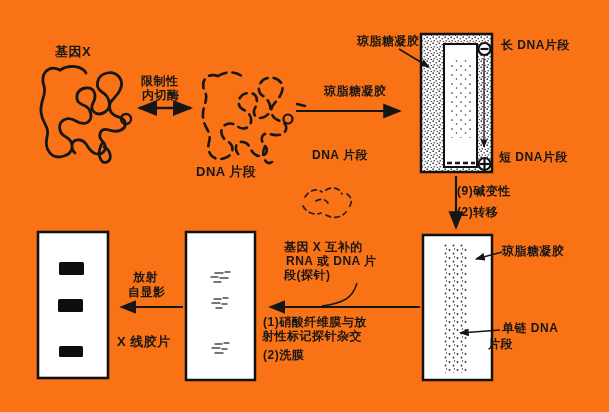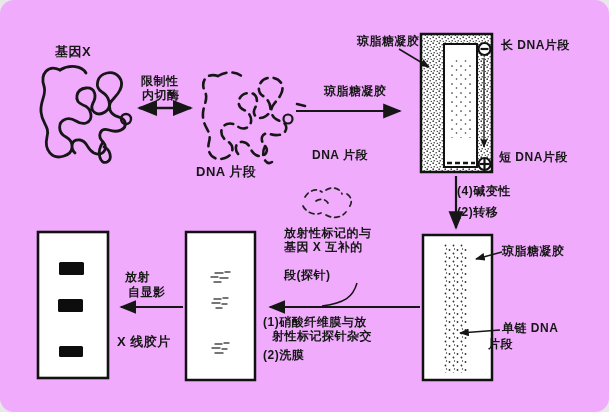--- a/index.html
+++ b/index.html
@@ -1,18 +1,18 @@
 <!DOCTYPE html>
 <html><head>
 <meta charset="utf-8">
 <style>
   html,body{margin:0;padding:0;background:#e8e8e8;}
   .stage{
-    position:relative;width:609px;height:412px;background:#f0abfc;
-    font-family:"Liberation Sans",sans-serif;overflow:hidden;border-radius:14px;
+    position:relative;width:609px;height:412px;background:#f97316;
+    font-family:"Liberation Sans",sans-serif;overflow:hidden;
   }
   .stage svg{position:absolute;left:0;top:0;}
   .lbl{
     position:absolute;color:#161616;font-weight:bold;font-size:12px;
     line-height:1.05;white-space:nowrap;letter-spacing:0.5px;
   }
   .lbl.big{font-size:13px;}
 </style>
 </head>
 <body>
@@ -148,32 +148,32 @@
 
   <span class="lbl big" style="left:196px;top:165px">DNA 片段</span>
 
   <span class="lbl" style="left:324px;top:85px">琼脂糖凝胶</span>
   <span class="lbl" style="left:312px;top:149px">DNA 片段</span>
 
   <span class="lbl" style="left:357px;top:35px">琼脂糖凝胶</span>
   <span class="lbl" style="left:501px;top:39px">长 DNA片段</span>
   <span class="lbl" style="left:499px;top:151px">短 DNA片段</span>
 
-  <span class="lbl" style="left:457px;top:185px">(4)碱变性</span>
+  <span class="lbl" style="left:457px;top:185px">(9)碱变性</span>
   <span class="lbl" style="left:457px;top:206px">(2)转移</span>
 
   <span class="lbl" style="left:502px;top:245px">琼脂糖凝胶</span>
   <span class="lbl" style="left:502px;top:322px">单链 DNA</span>
   <span class="lbl" style="left:488px;top:338px">片段</span>
 
-  <span class="lbl" style="left:284px;top:227px">放射性标记的与</span>
   <span class="lbl" style="left:284px;top:241px">基因 X 互补的</span>
+  <span class="lbl" style="left:286px;top:255px">RNA 或 DNA 片</span>
   <span class="lbl" style="left:284px;top:269px">段(探针)</span>
 
   <span class="lbl" style="left:263px;top:316px">(1)硝酸纤维膜与放</span>
-  <span class="lbl" style="left:272px;top:330px">射性标记探针杂交</span>
+  <span class="lbl" style="left:262px;top:330px">射性标记探针杂交</span>
   <span class="lbl" style="left:263px;top:349px">(2)洗膜</span>
 
-  <span class="lbl" style="left:125px;top:271px">放射</span>
+  <span class="lbl" style="left:133px;top:271px">放射</span>
   <span class="lbl" style="left:128px;top:286px">自显影</span>
 
   <span class="lbl big" style="left:117px;top:335px">X 线胶片</span>
 </div>
 
 </body></html>

